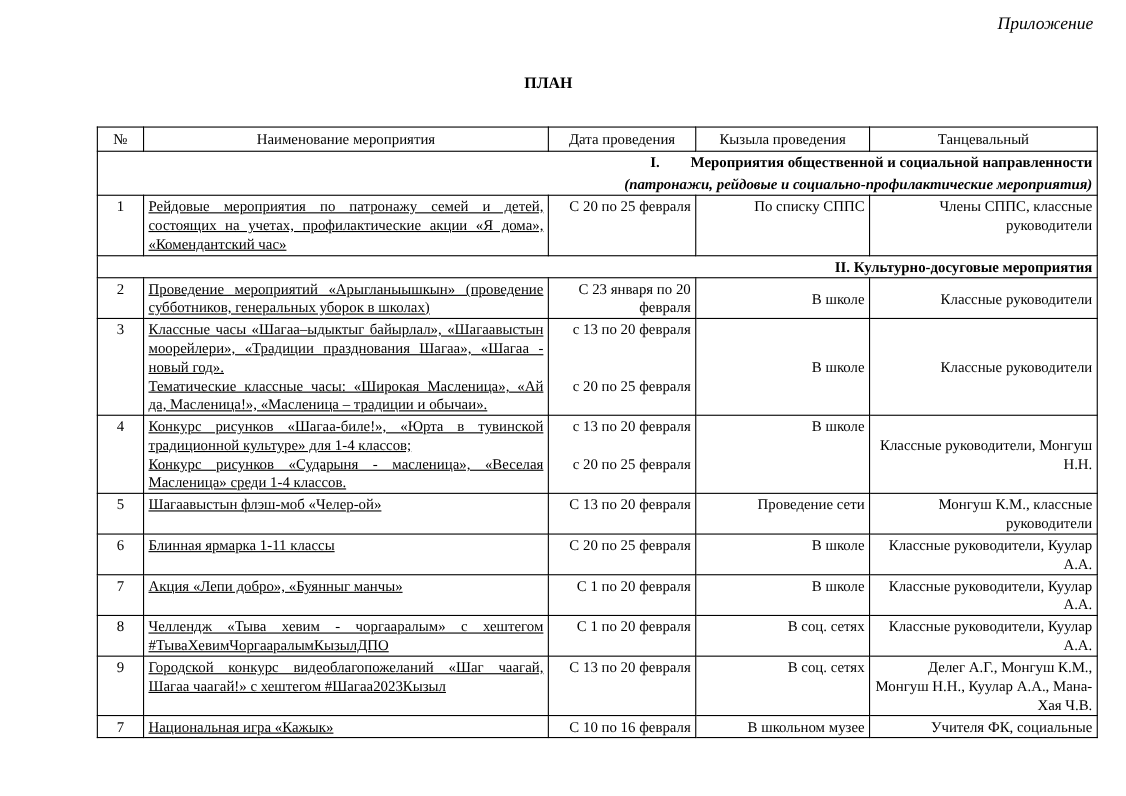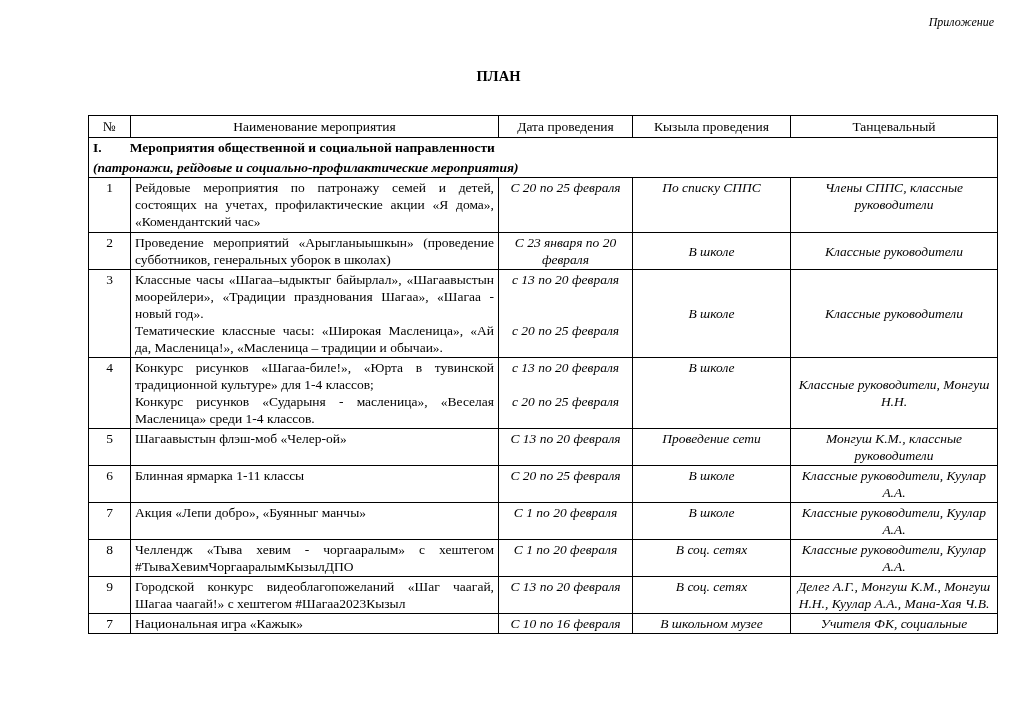--- a/index.html
+++ b/index.html
@@ -12,21 +12,21 @@
     font-family: "Liberation Serif", "DejaVu Serif", serif;
     position: relative;
     overflow: hidden;
   }
   .annotation {
     position: absolute;
     top: 12px;
     right: 30px;
     text-align: center;
     font-style: italic;
-    font-size: 12px;
+    font-size: 16px;
     line-height: 20px;
   }
   .doc-title {
     position: absolute;
     top: 66px;
     left: 44px;
     width: 909px;
     text-align: center;
     font-weight: bold;
     font-size: 14.5px;
@@ -48,24 +48,24 @@
     vertical-align: top;
     word-wrap: break-word;
   }
   .doc-table th {
     font-weight: normal;
     text-align: center;
     padding: 2px 2px;
   }
   .doc-table p { margin: 0; }
   .cell-num { text-align: center; }
-  .cell-name { text-align: justify; padding: 1px 5px; }
-  .cell-date, .cell-place, .cell-resp { text-align: center; font-style: italic; }
+  .cell-name { text-align: justify; padding: 1px 5px; text-decoration: underline; }
+  .cell-date, .cell-place, .cell-resp { text-align: right; }
   
-  .cell-section { text-align: left; font-weight: bold; padding: 3px 4px 6px 4px; }
+  .cell-section { text-align: right; font-weight: bold; padding: 3px 4px 6px 4px; }
   .sec-num { margin-right: 28px; }
   .sec-subtitle { font-style: italic; margin-top: 3px; }
   
   tr[data-rownum="1"] td { height: 55px; }
   tr[data-rownum="2"] .cell-date,
   tr[data-rownum="2"] .cell-place,
   tr[data-rownum="2"] .cell-resp { vertical-align: middle; }
   tr[data-rownum="3"] .cell-place,
   tr[data-rownum="3"] .cell-resp { vertical-align: middle; }
   tr[data-rownum="3"] .cell-date p + p { margin-top: 34px; }
@@ -115,20 +115,25 @@
         <td class="cell-num">1</td>
         <td class="cell-name">
           <p>Рейдовые мероприятия по патронажу семей и детей, состоящих на учетах, профилактические акции «Я дома», «Комендантский час»</p>
         </td>
         <td class="cell-date">
           <p>С 20 по 25 февраля</p>
         </td>
         <td class="cell-place">По списку СППС</td>
         <td class="cell-resp">Члены СППС, классные руководители</td>
       </tr>
+      <tr>
+        <td colspan="5" class="cell-section">
+          <div><span>II. Культурно-досуговые мероприятия</span></div>
+        </td>
+      </tr>
       <tr data-rownum="2">
         <td class="cell-num">2</td>
         <td class="cell-name">
           <p>Проведение мероприятий «Арыгланыышкын» (проведение субботников, генеральных уборок в школах)</p>
         </td>
         <td class="cell-date">
           <p>С 23 января по 20 февраля</p>
         </td>
         <td class="cell-place">В школе</td>
         <td class="cell-resp">Классные руководители</td>

